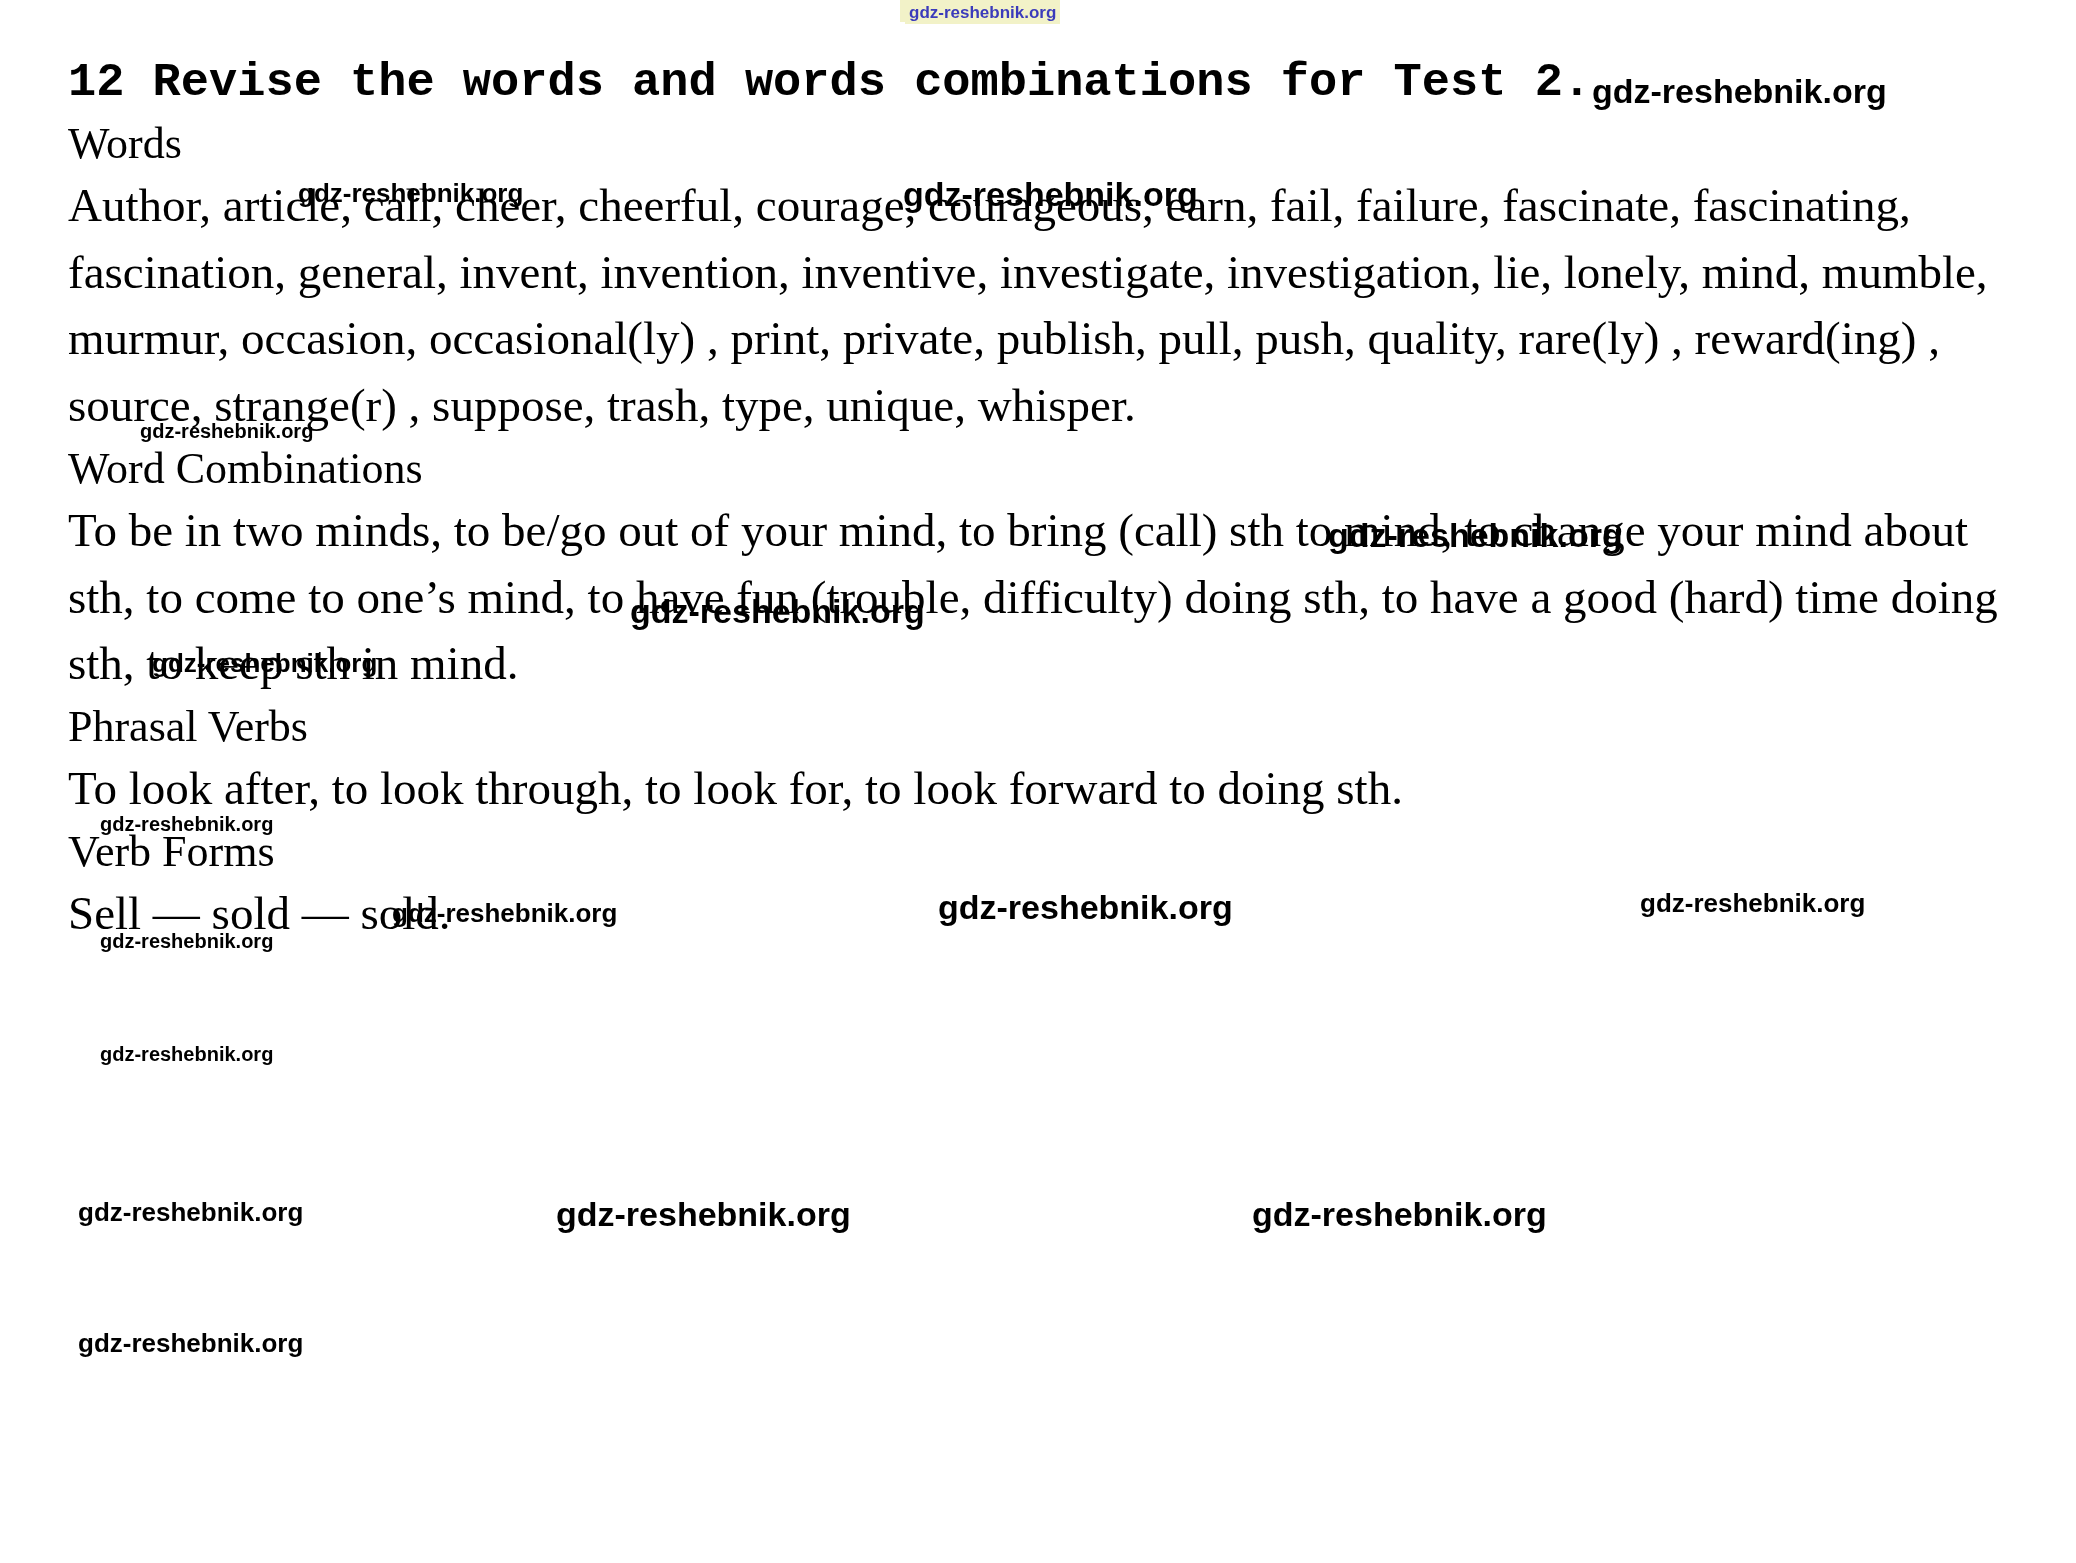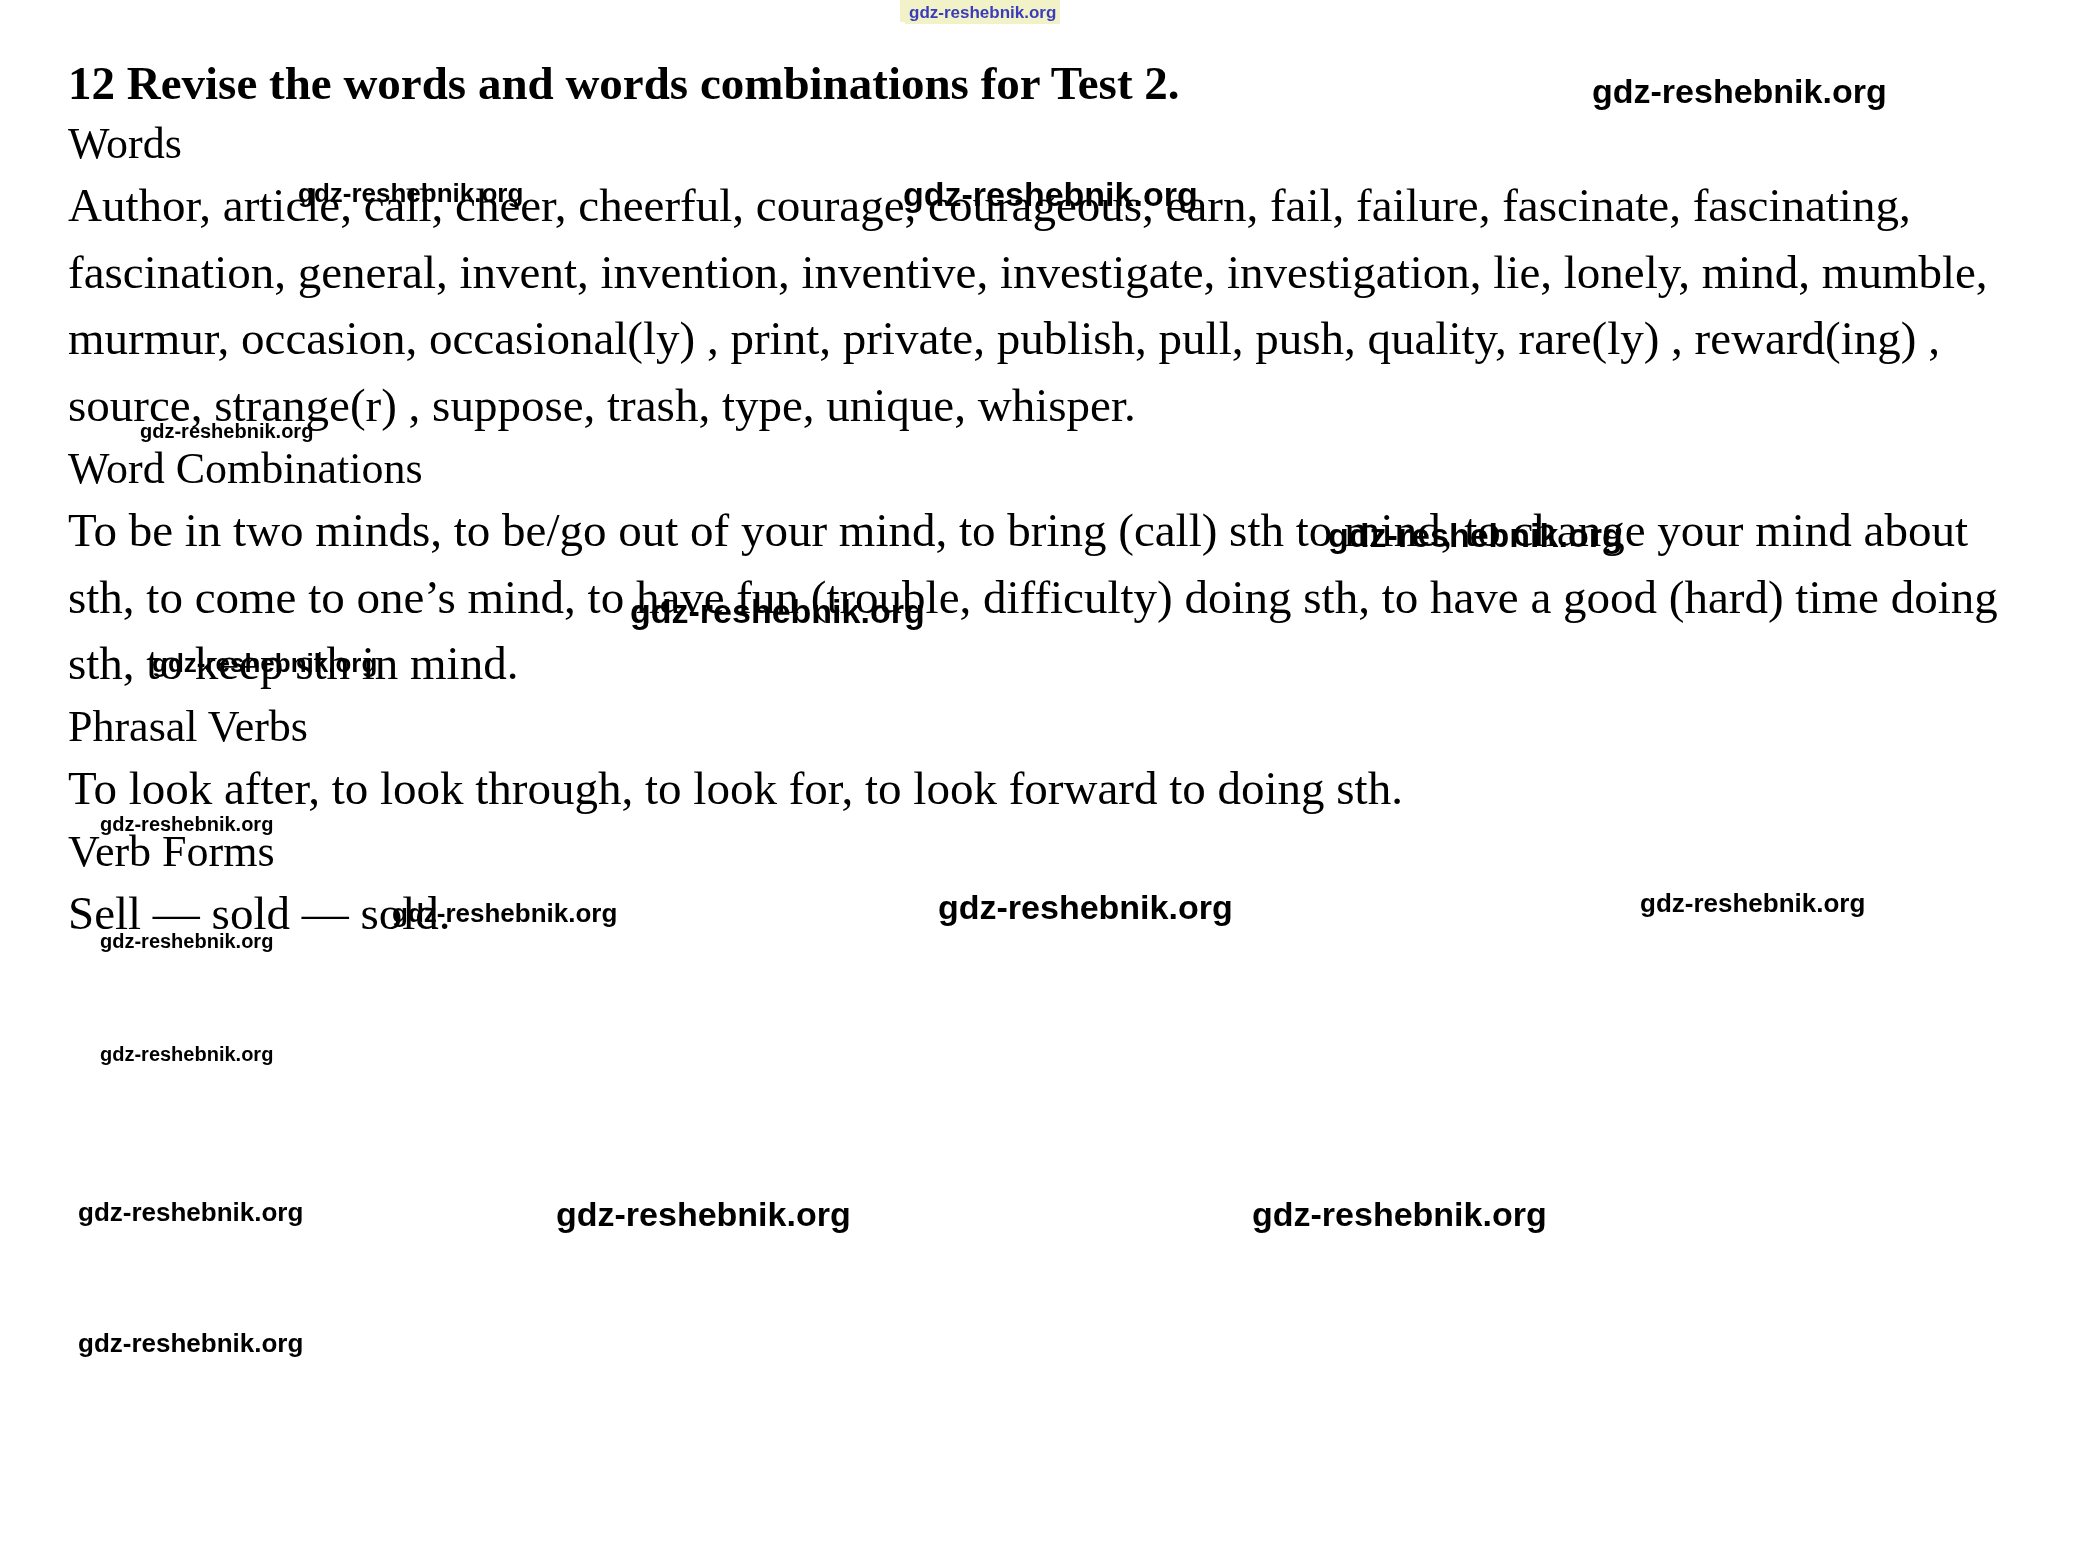--- a/index.html
+++ b/index.html
@@ -25,21 +25,21 @@
   }
 
   .content {
     position: absolute;
     left: 68px;
     top: 56px;
     width: 1940px;
   }
 
   .heading {
-    font-family: Liberation Serif, serif;
+    font-family: Liberation Mono, monospace;
     font-weight: bold;
     font-size: 47px;
     line-height: 1.15;
     margin: 0 0 8px 0;
     white-space: nowrap;
   }
 
   .subhead {
     font-family: "Liberation Serif", serif;
     font-size: 44px;

